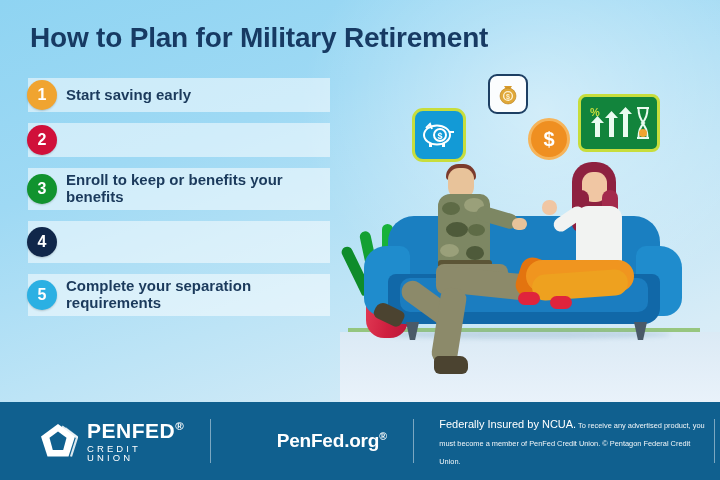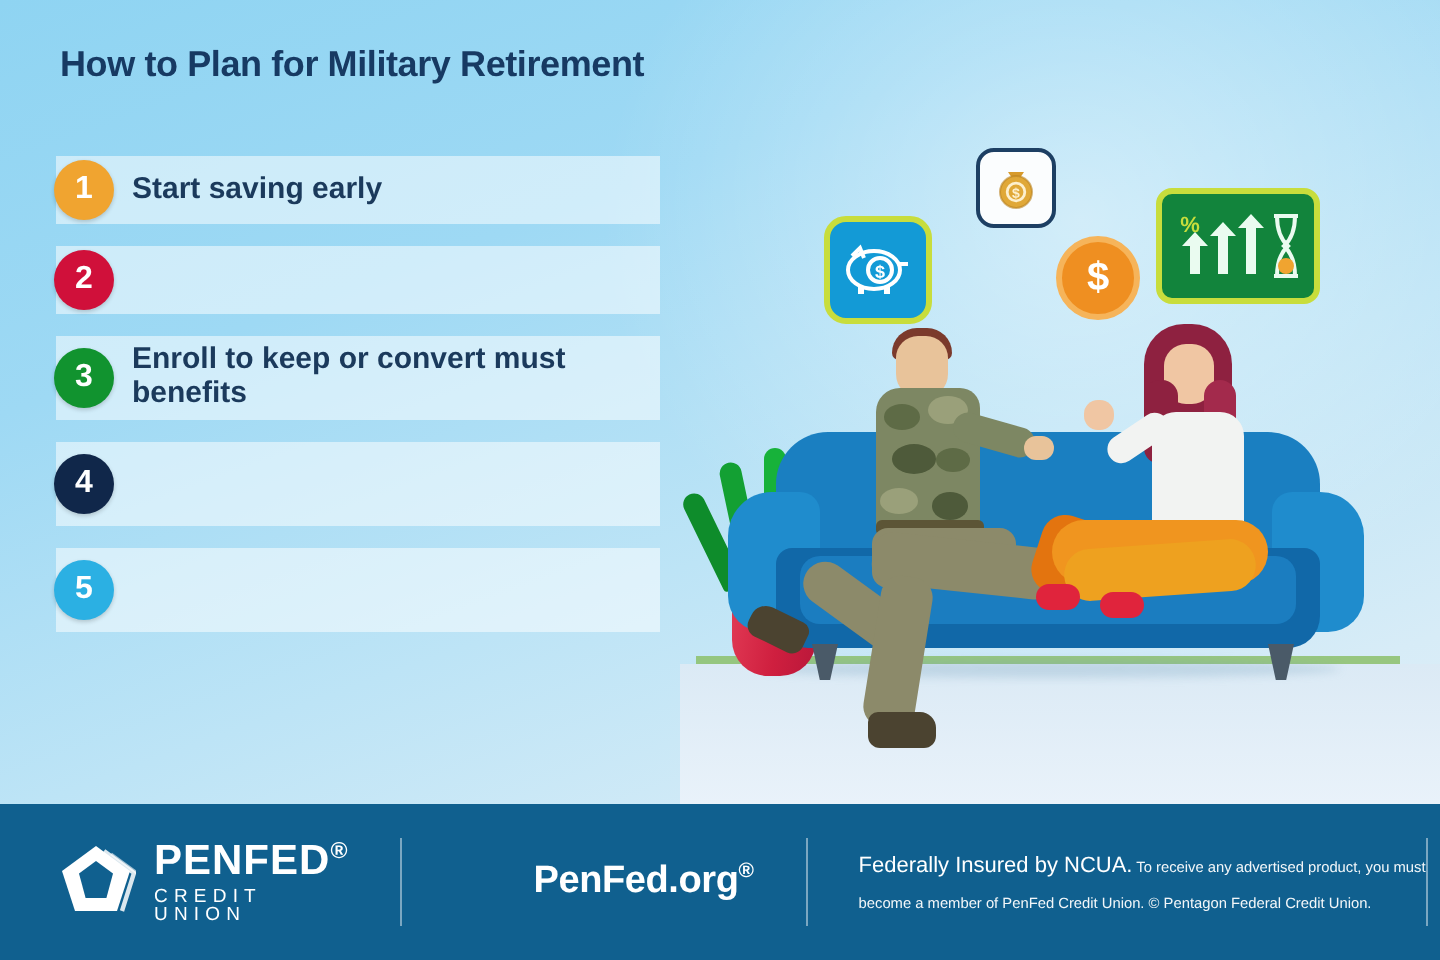--- a/index.html
+++ b/index.html
@@ -8,21 +8,21 @@
 
   .infographic{position:relative;width:720px;height:480px;overflow:hidden;
     background:linear-gradient(160deg,#8fd4f2 0%,#9ed9f4 28%,#bde4f6 55%,#d7ecf7 78%,#e6f2fa 100%);}
 
   
   .glow{position:absolute;right:-80px;top:-120px;width:520px;height:460px;
     background:radial-gradient(ellipse at center,rgba(255,255,255,.45) 0%,rgba(255,255,255,0) 65%);
     pointer-events:none;}
 
   
-  .title{position:absolute;left:30px;top:22px;font-size:18px;font-weight:bold;
+  .title{position:absolute;left:30px;top:22px;font-size:28px;font-weight:bold;
     color:#173a63;letter-spacing:-.2px;white-space:nowrap;}
 
   
   .steps{position:absolute;left:28px;top:78px;width:302px;}
   .step{position:relative;display:flex;align-items:center;min-height:34px;
     background:rgba(255,255,255,.52);margin-bottom:11px;padding:4px 8px 4px 38px;
     box-sizing:border-box;}
   .step.two-line{min-height:42px;}
   .badge{position:absolute;left:-1px;top:50%;transform:translateY(-50%);
     width:30px;height:30px;border-radius:50%;color:#fff;font-size:16px;font-weight:bold;
@@ -95,21 +95,21 @@
   .tile-chart{left:238px;top:34px;width:76px;height:52px;background:#12843c;
     border:3px solid #c8dd3c;border-radius:8px;display:flex;align-items:center;
     justify-content:center;gap:3px;}
   .coin{position:absolute;left:188px;top:58px;width:36px;height:36px;border-radius:50%;
     background:#ef8f21;border:3px solid #f6b45a;display:flex;align-items:center;
     justify-content:center;color:#fff;font-size:20px;font-weight:bold;}
 
   
   .footer{position:absolute;left:0;top:402px;width:720px;height:78px;background:#10608f;
     display:flex;align-items:center;}
-  .logo-wrap{display:flex;gap:9px;padding-left:28px;}
+  .logo-wrap{display:flex;align-items:center;gap:9px;padding-left:38px;}
   .logo-mark{width:40px;height:40px;flex:none;}
   .logo-text{color:#fff;line-height:1;}
   .logo-top{font-size:21px;font-weight:bold;letter-spacing:.5px;}
   .logo-sub{font-size:9.5px;font-weight:normal;letter-spacing:3.1px;margin-top:3px;}
   .divider{width:1px;height:44px;background:rgba(255,255,255,.45);margin:0 26px;}
   .site{color:#fff;font-size:19px;font-weight:bold;letter-spacing:-.2px;margin-left:40px;}
   .legal{color:#fff;max-width:290px;}
   .legal-strong{font-size:11px;font-weight:normal;display:inline;}
   .legal-small{font-size:7.4px;display:inline;line-height:1.45;opacity:.95;}
   sup{font-size:.55em;vertical-align:super;}
@@ -128,29 +128,30 @@
       <div class="badge" style="background:#f0a430;">1</div>
       <div class="step-text">Start saving early</div>
     </div>
 
     <div class="step">
       <div class="badge" style="background:#d0103a;">2</div>
     </div>
 
     <div class="step two-line">
       <div class="badge" style="background:#11932f;">3</div>
-      <div class="step-text">Enroll to keep or convert must benefits</div>
+      <div class="step-text">Enroll to keep or benefits your benefits</div>
     </div>
 
     <div class="step two-line">
       <div class="badge" style="background:#10274a;">4</div>
     </div>
 
     <div class="step two-line">
       <div class="badge" style="background:#2bb0e3;">5</div>
+      <div class="step-text">Complete your separation requirements</div>
     </div>
   </div>
 
   <div class="scene">
 
     <div class="floor-line"></div>
     <div class="floor"></div>
     <div class="floor-shadow"></div>
 
     <div class="plant">

